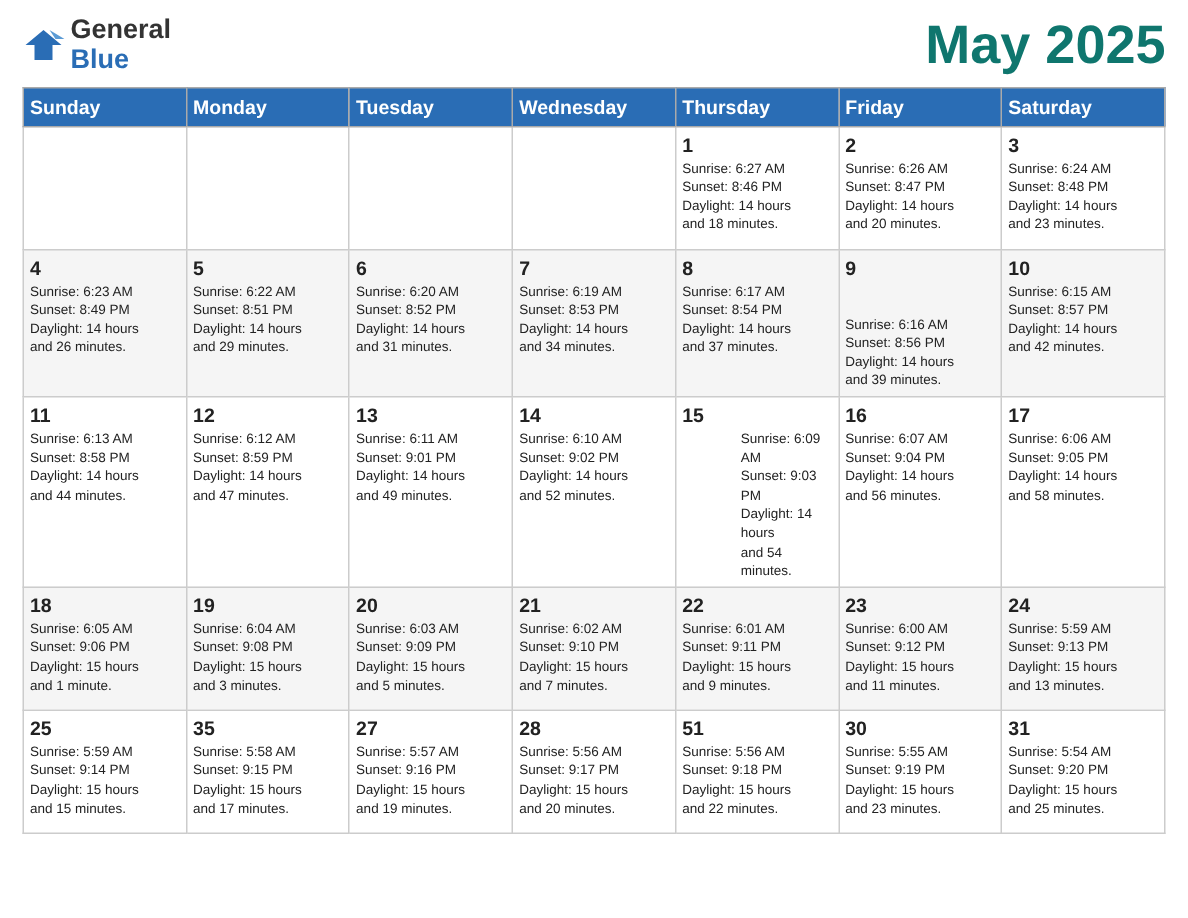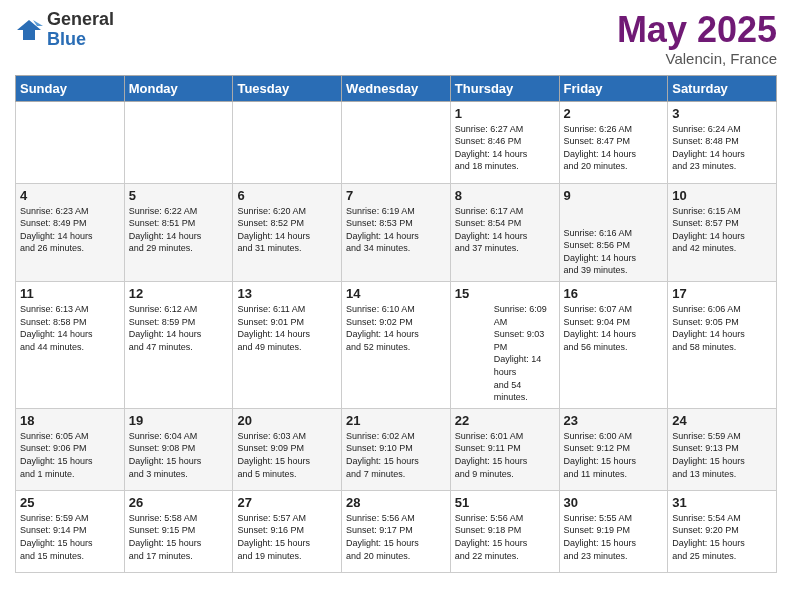--- a/index.html
+++ b/index.html
@@ -46,21 +46,21 @@
       width: 28px;
       height: 28px;
       margin-right: 4px;
     }
     .title-block {
       text-align: right;
     }
     .month-title {
       font-size: 36px;
       font-weight: bold;
-      color: #701a75;
+      color: #0f766e;
       line-height: 1.1;
     }
     .location {
       font-size: 15px;
       color: #555;
     }
     table {
       width: 100%;
       border-collapse: collapse;
       table-layout: fixed;
@@ -110,21 +110,20 @@
         <polygon points="14,4 26,14 20,14 20,24 8,24 8,14 2,14" fill="#2a6db5"></polygon>
         <polygon points="18,4 28,10 22,10" fill="#5b9bd5"></polygon>
       </svg>
       <div class="logo-text">
         <span class="logo-general">General</span>
         <span class="logo-blue">Blue</span>
       </div>
     </div>
     <div class="title-block">
       <div class="month-title">May 2025</div>
-      <div class="location">Valencin, France</div>
     </div>
   </div>
 
   <table>
     <thead>
       <tr>
       <th>Sunday</th>
           <th>Monday</th>
           <th>Tuesday</th>
           <th>Wednesday</th>
@@ -316,21 +315,21 @@
         </tr>
         <tr>
           <td>
             <div class="day-number">25</div>
             <div class="day-info" style="white-space: pre-line;">Sunrise: 5:59 AM
 Sunset: 9:14 PM
 Daylight: 15 hours
 and 15 minutes.</div>
           </td>
           <td>
-            <div class="day-number">26</div>
+            <div class="day-number">35</div>
             <div class="day-info" style="white-space: pre-line;">Sunrise: 5:58 AM
 Sunset: 9:15 PM
 Daylight: 15 hours
 and 17 minutes.</div>
           </td>
           <td>
             <div class="day-number">27</div>
             <div class="day-info" style="white-space: pre-line;">Sunrise: 5:57 AM
 Sunset: 9:16 PM
 Daylight: 15 hours

